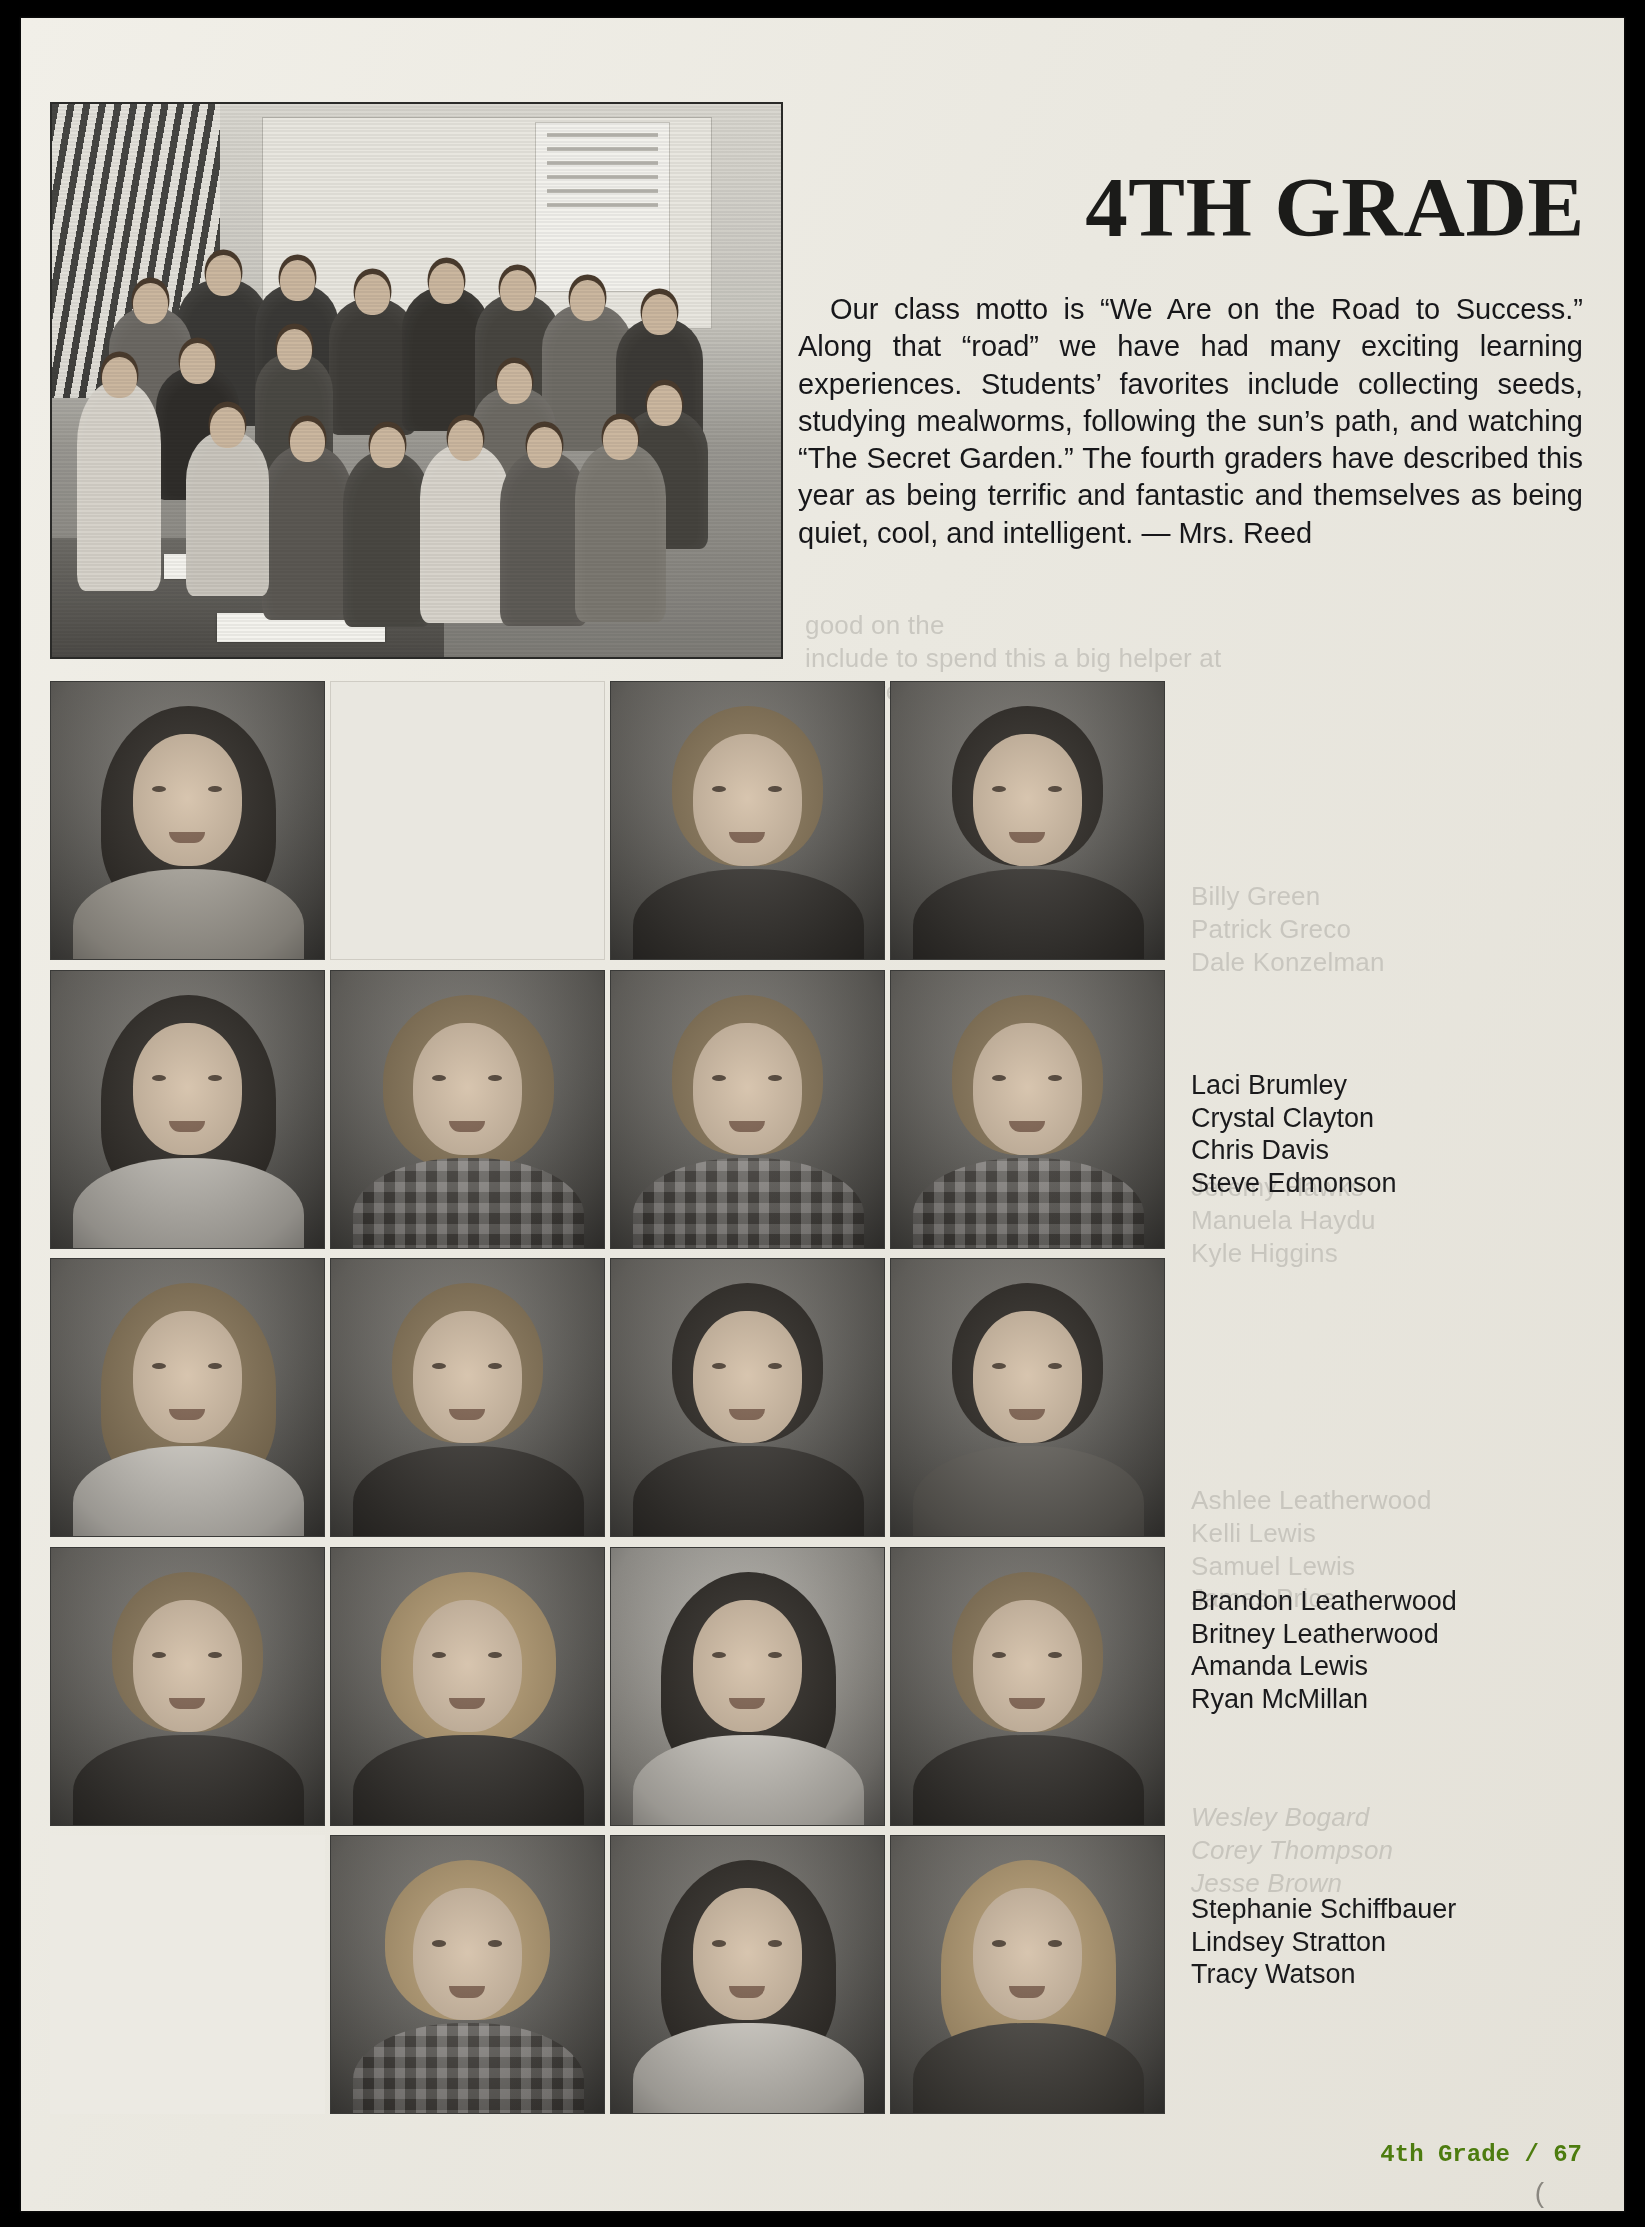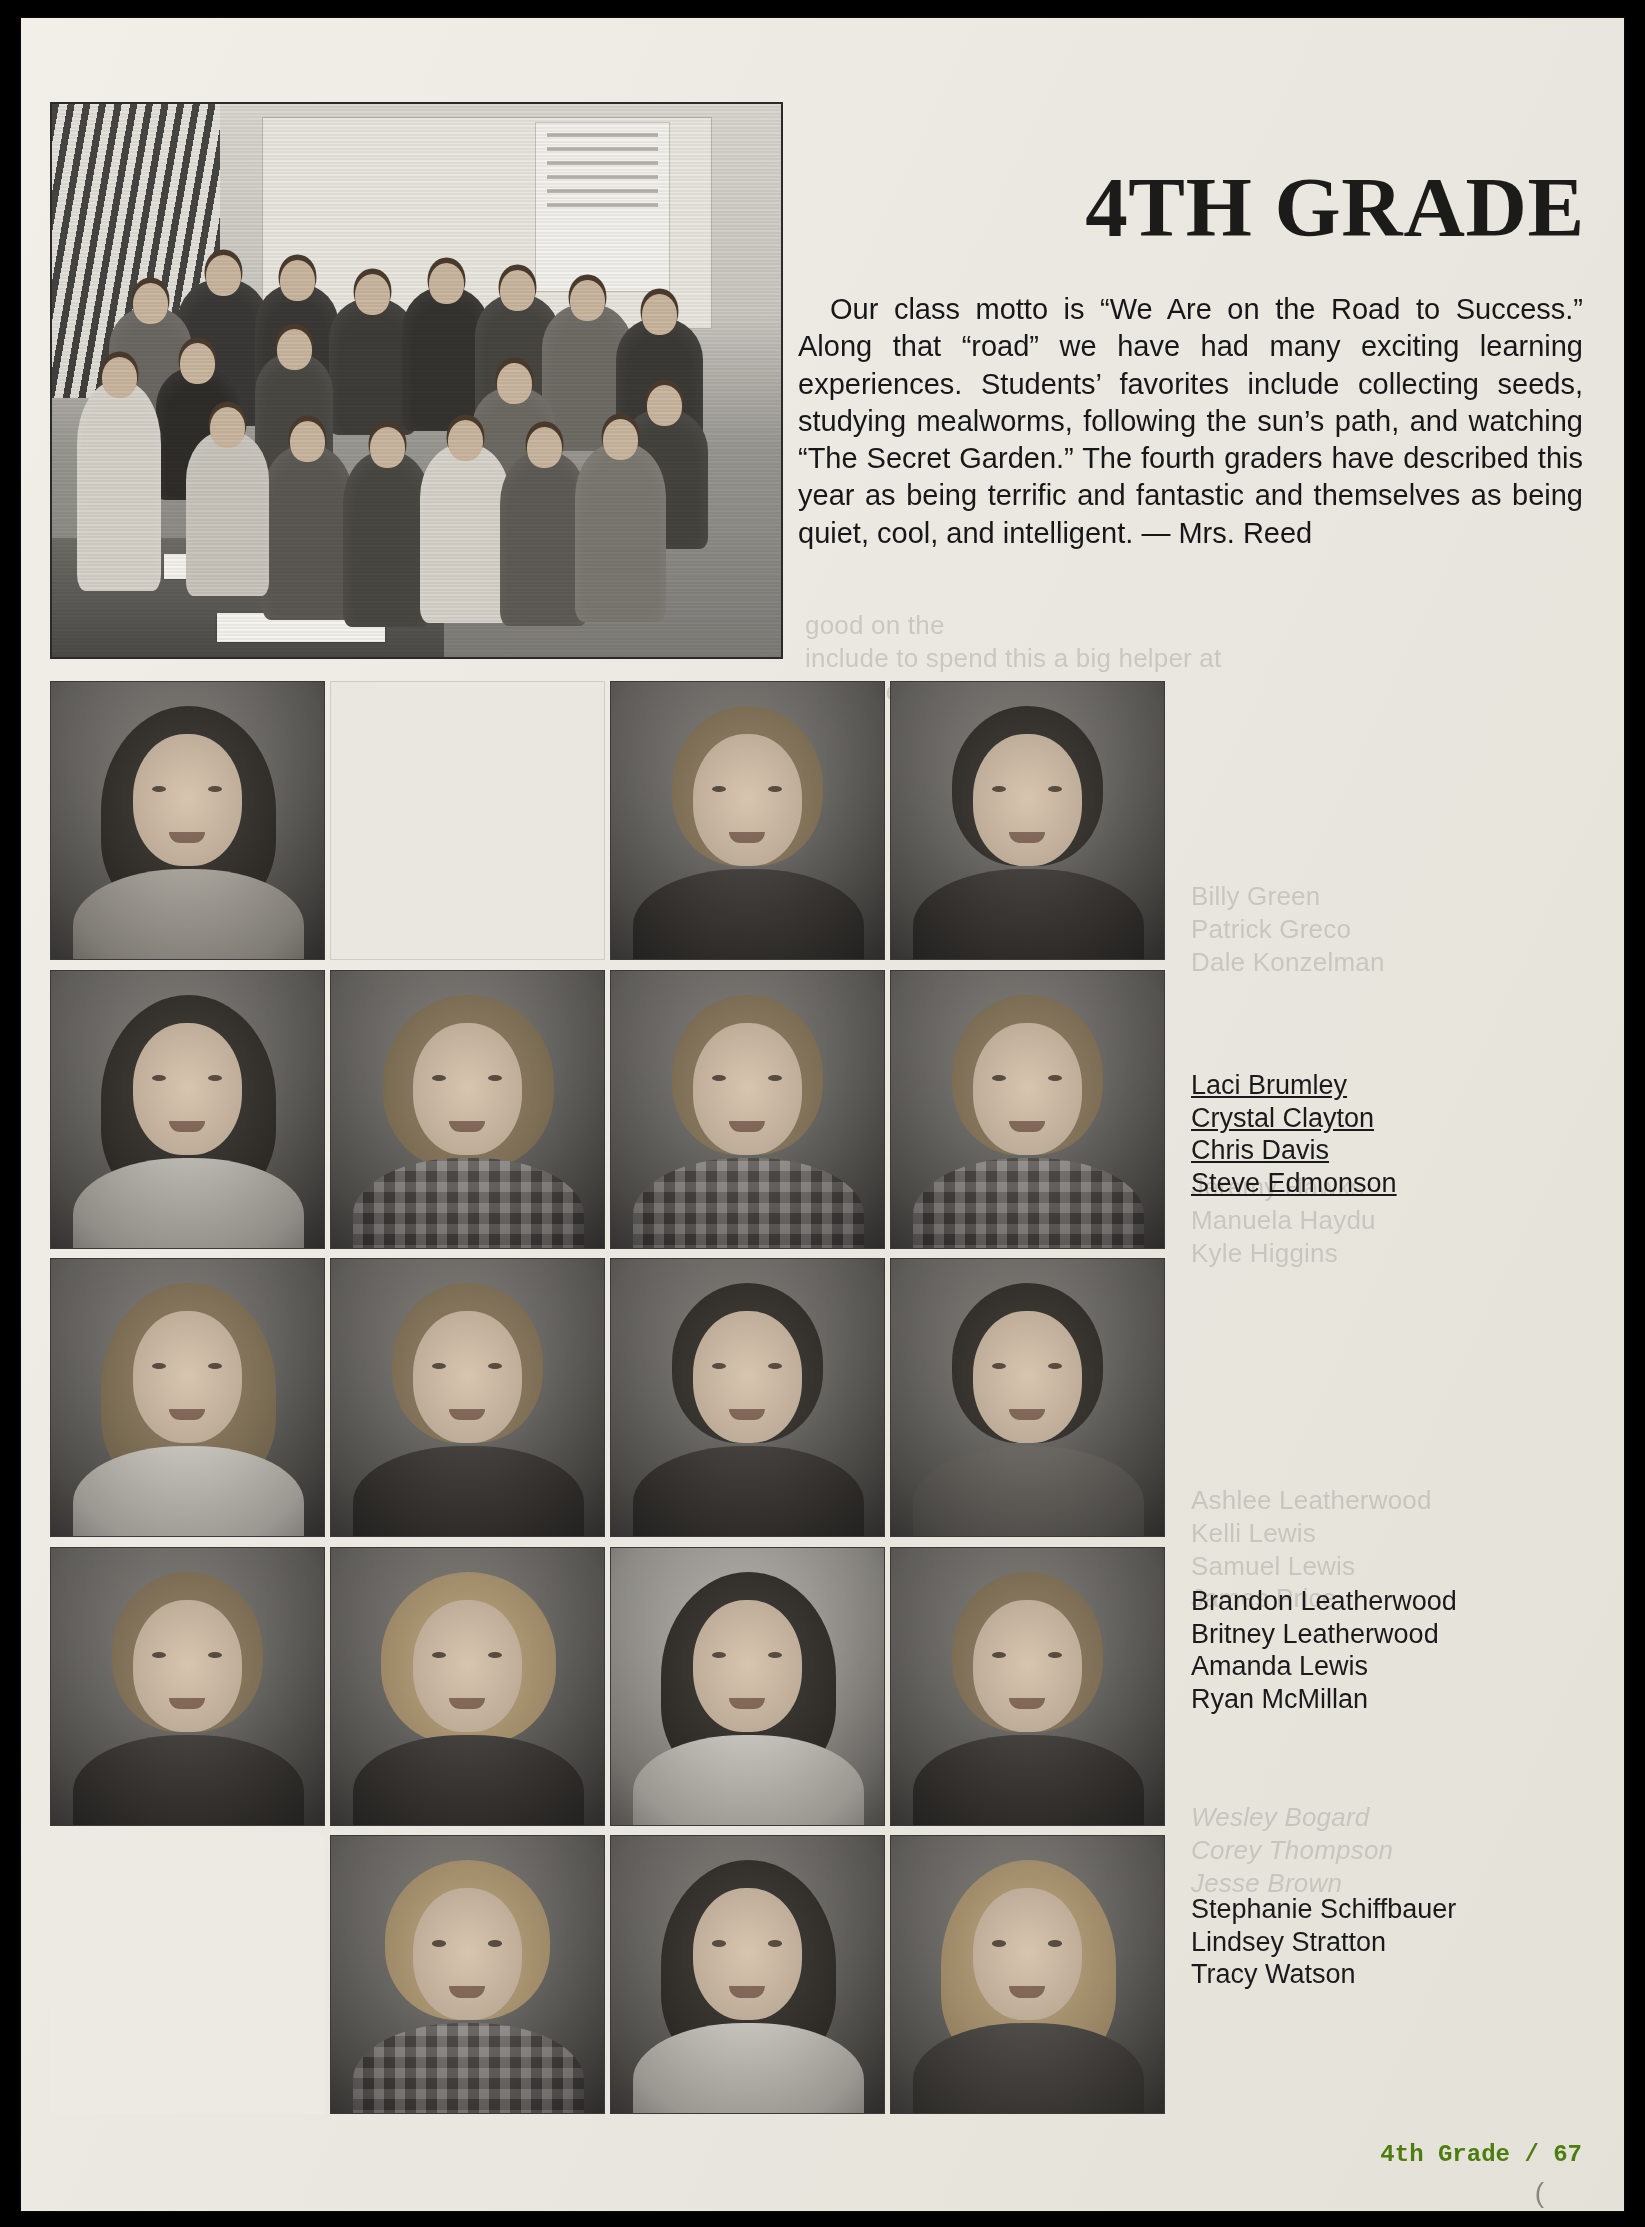--- a/index.html
+++ b/index.html
@@ -568,21 +568,21 @@
               <div class="mouth"></div>
             </div>
           <div class="body" style="background:#4b4843;"></div>
             <div class="vignette"></div>
         </div>
       </div>
     </div>
   </div>
 
 
-  <div class="names" style="top:1051px;text-decoration:underline;">
+  <div class="names" style="top:1051px;">
     <div>Laci Brumley</div>
     <div>Crystal Clayton</div>
     <div>Chris Davis</div>
     <div>Steve Edmonson</div>
   </div>
 
 
   <div class="names" style="top:1567px;">
     <div>Brandon Leatherwood</div>
     <div>Britney Leatherwood</div>

